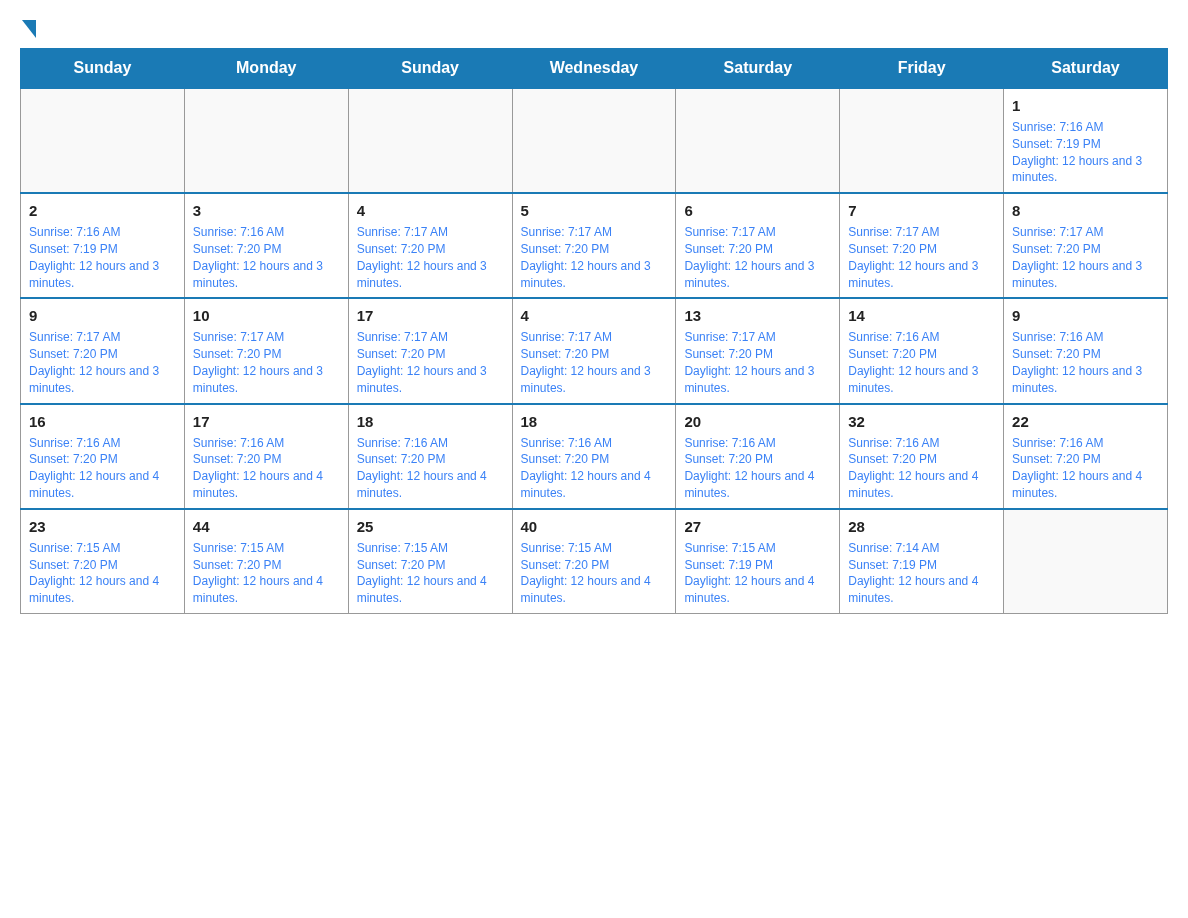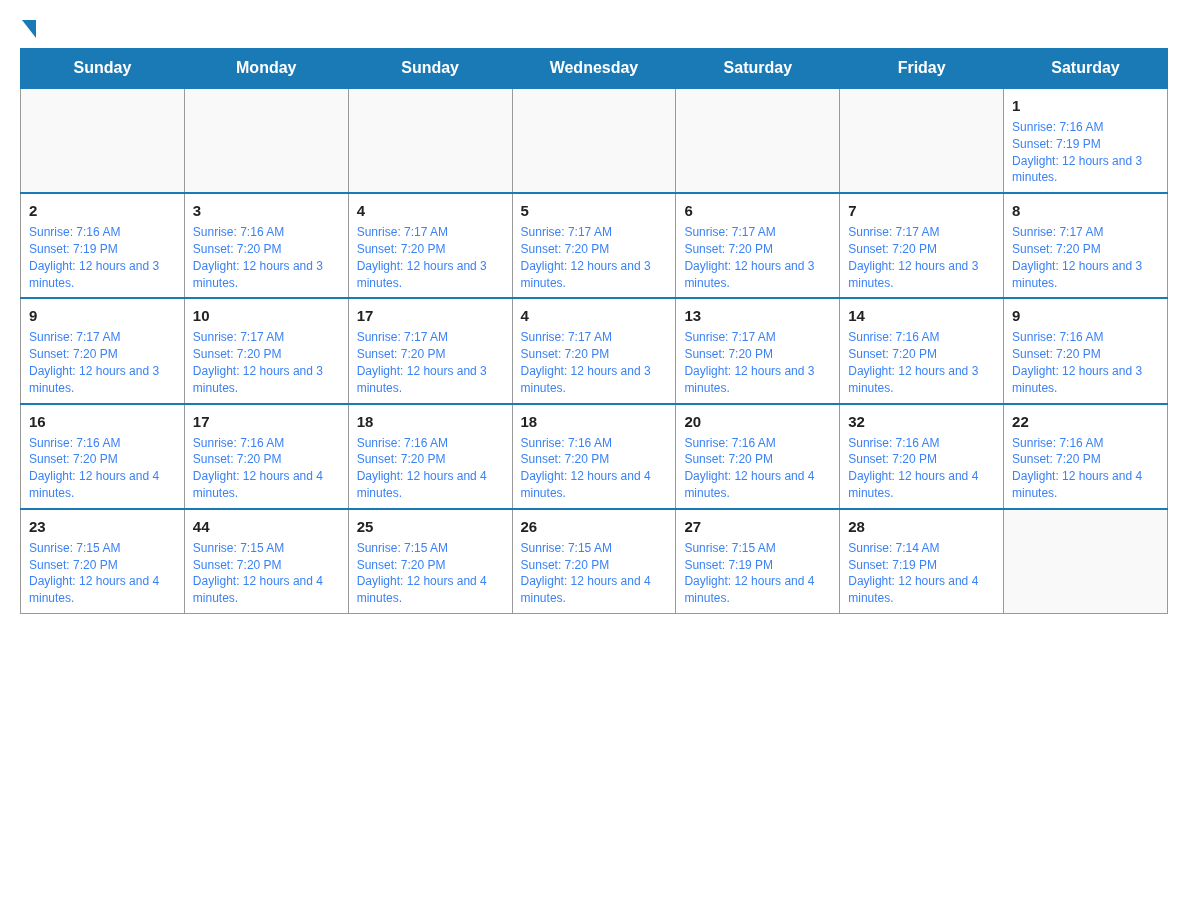--- a/index.html
+++ b/index.html
@@ -237,21 +237,21 @@
         </td>
         <td>
           <div class="day-number">44</div>
           <div class="day-info">Sunrise: 7:15 AM<br>Sunset: 7:20 PM<br>Daylight: 12 hours and 4 minutes.</div>
         </td>
         <td>
           <div class="day-number">25</div>
           <div class="day-info">Sunrise: 7:15 AM<br>Sunset: 7:20 PM<br>Daylight: 12 hours and 4 minutes.</div>
         </td>
         <td>
-          <div class="day-number">26</div>
+          <div class="day-number">40</div>
           <div class="day-info">Sunrise: 7:15 AM<br>Sunset: 7:20 PM<br>Daylight: 12 hours and 4 minutes.</div>
         </td>
         <td>
           <div class="day-number">27</div>
           <div class="day-info">Sunrise: 7:15 AM<br>Sunset: 7:19 PM<br>Daylight: 12 hours and 4 minutes.</div>
         </td>
         <td>
           <div class="day-number">28</div>
           <div class="day-info">Sunrise: 7:14 AM<br>Sunset: 7:19 PM<br>Daylight: 12 hours and 4 minutes.</div>
         </td>

